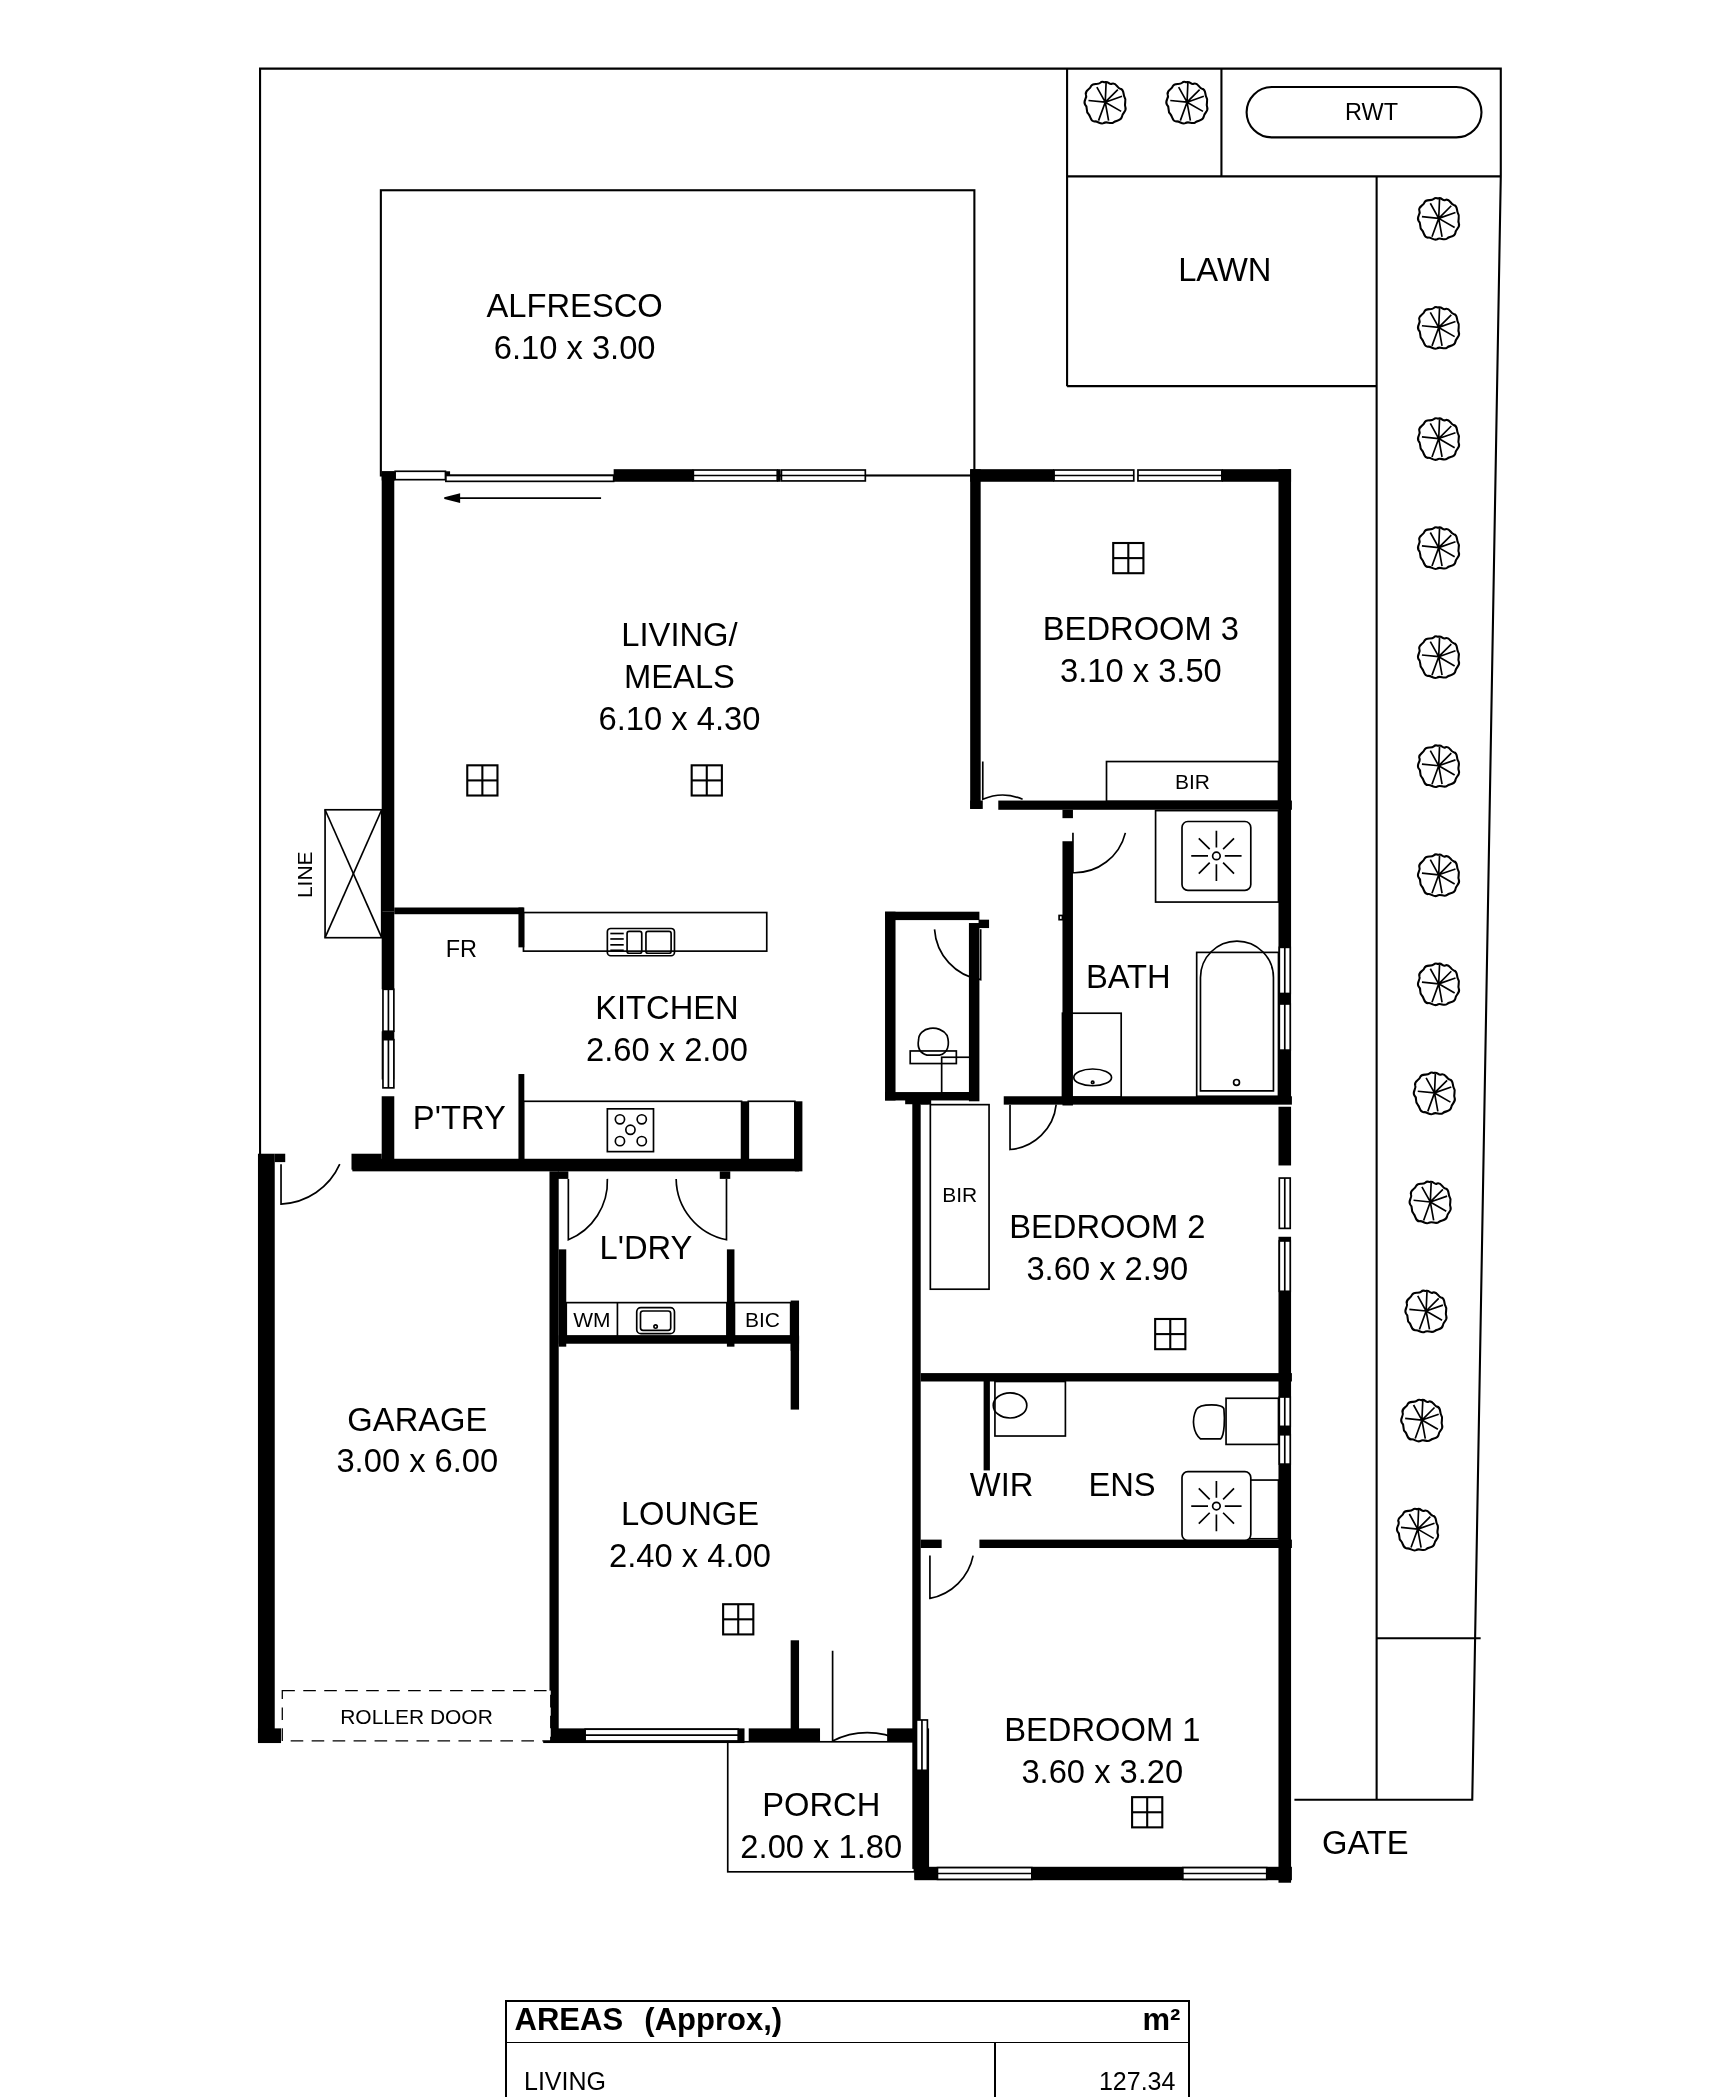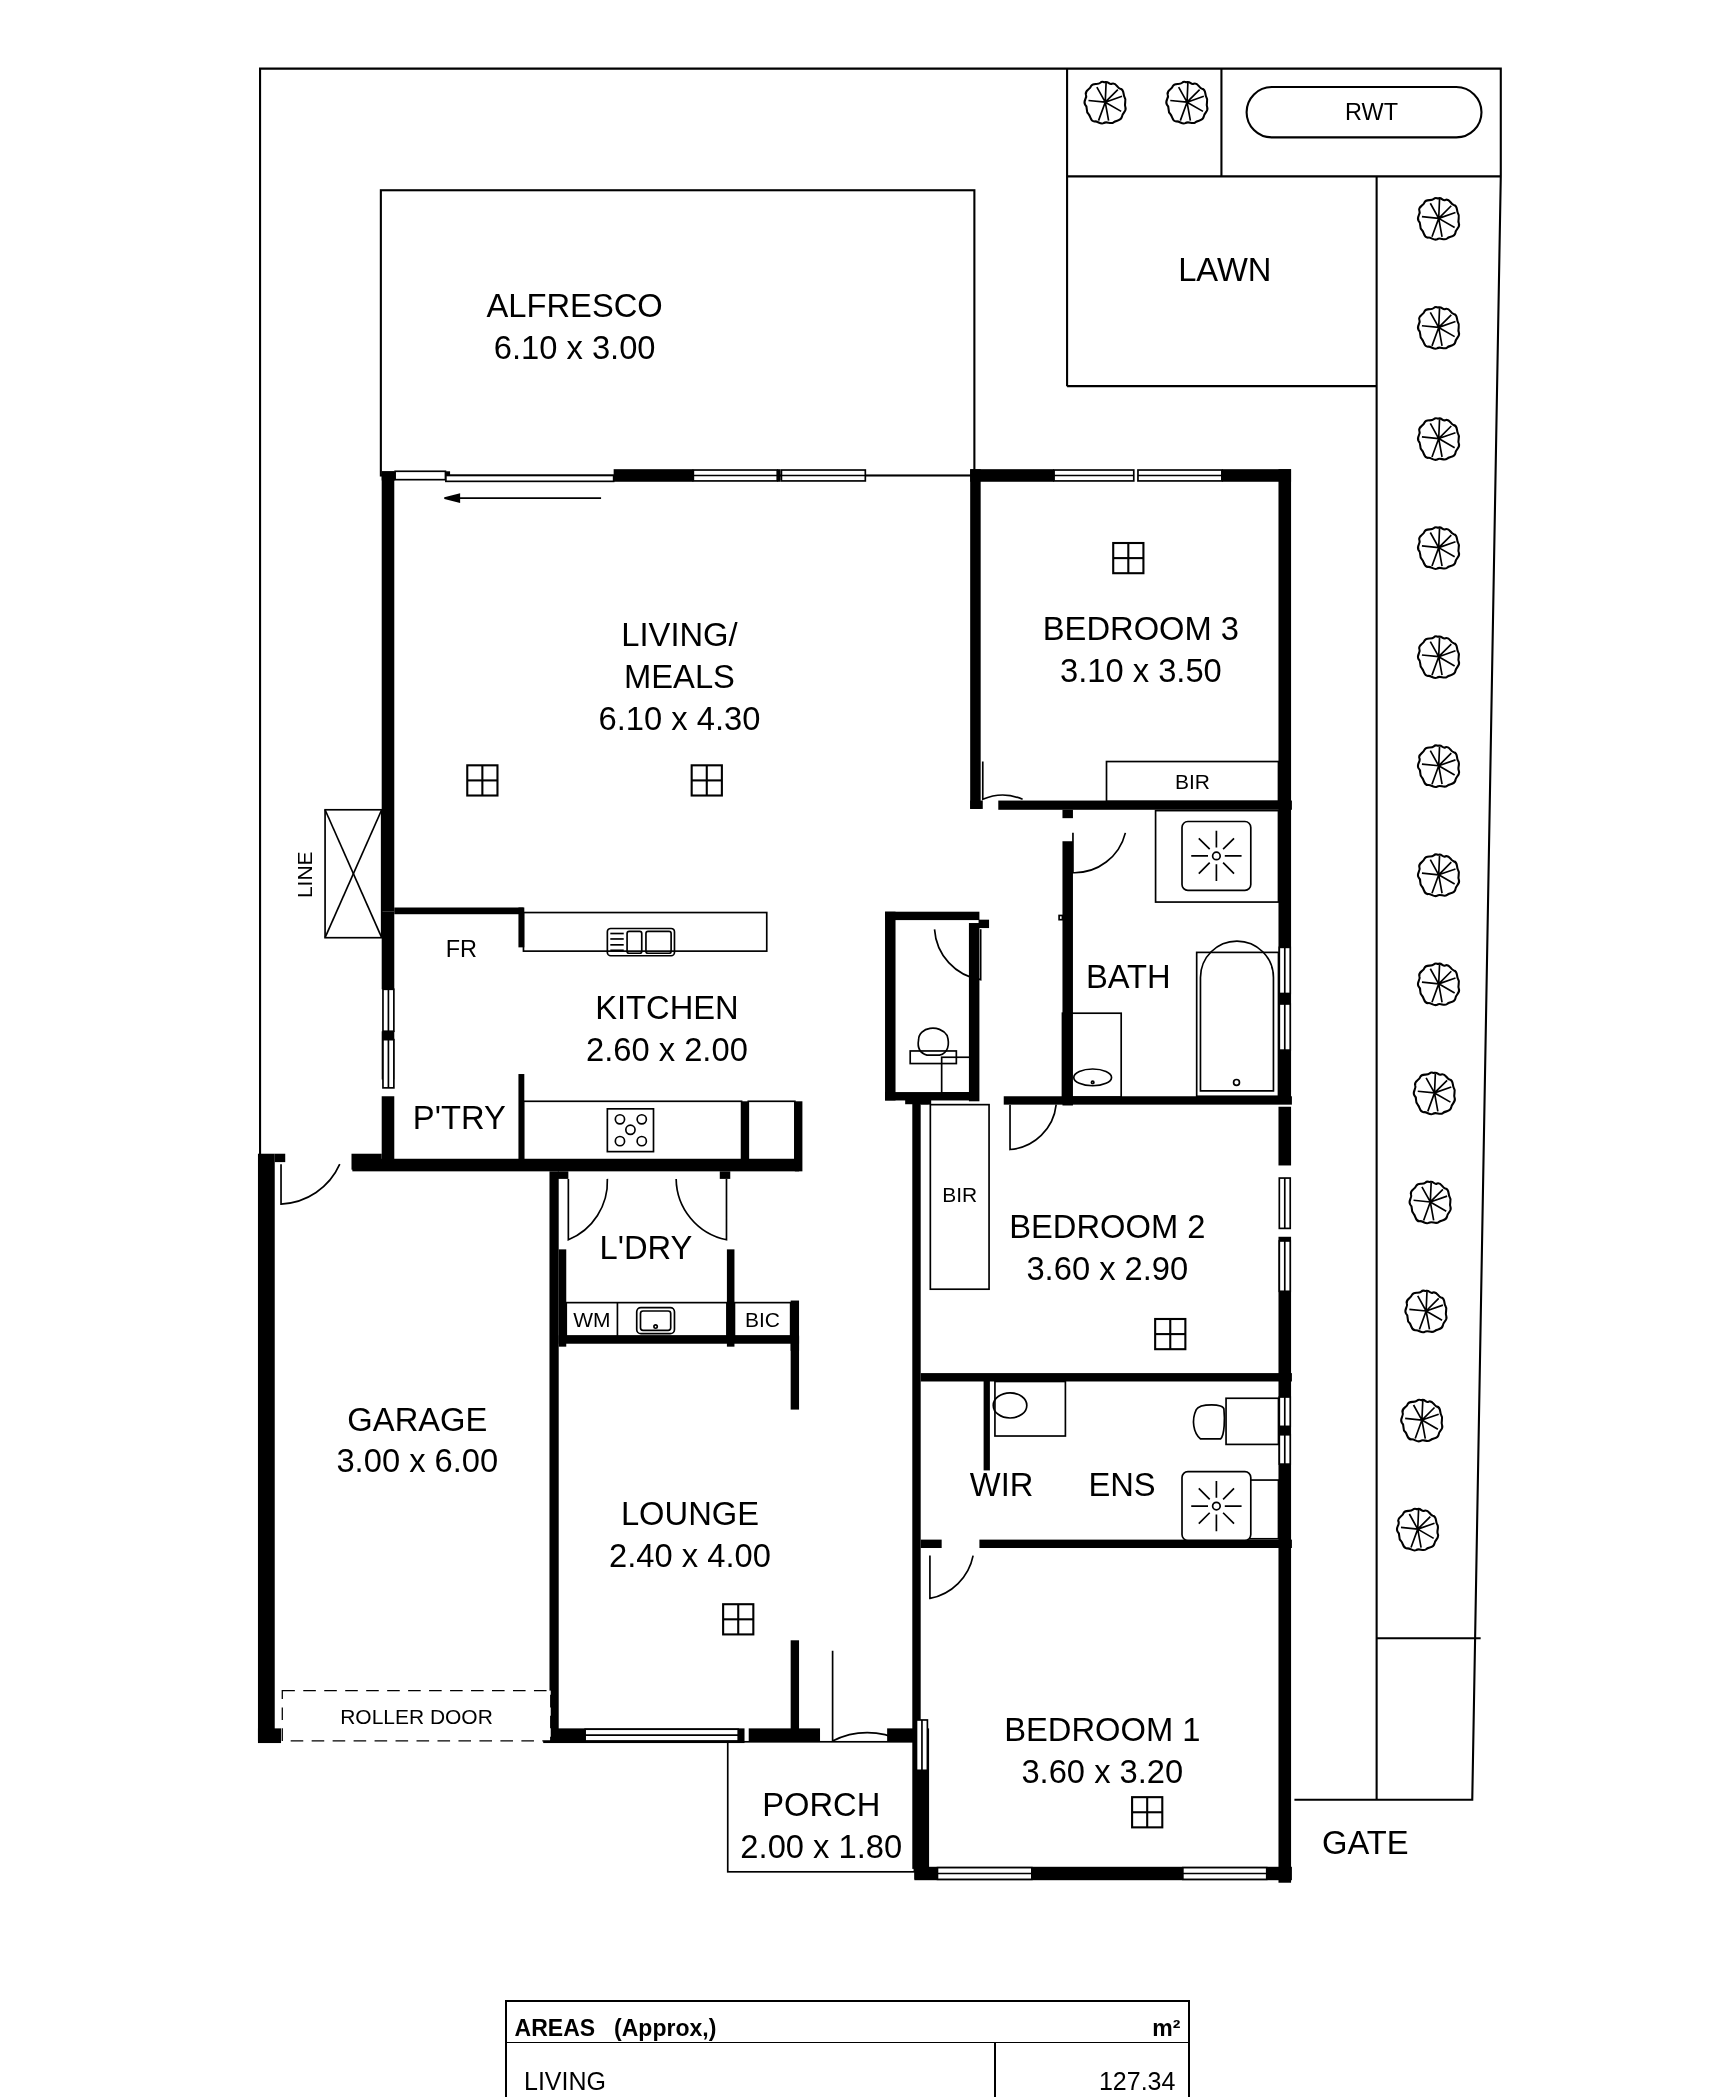--- a/index.html
+++ b/index.html
@@ -3,21 +3,21 @@
 <meta charset="utf-8">
 <style>
   html, body { margin: 0; padding: 0; background: #ffffff; }
   body { width: 1734px; height: 2453px; position: relative; overflow: hidden; font-family: "Liberation Sans", sans-serif; color: #000; }
   #plan { position: absolute; left: 0; top: 0; width: 1734px; height: 2453px; }
   .lbl { font-family: "Liberation Sans", sans-serif; fill: #000; text-anchor: middle; }
   .room { font-size: 78px; }
   .small { font-size: 56px; }
   .tiny { font-size: 50px; }
   #areas-table { position: absolute; left: 505px; top: 2000px; width: 685px; border: 2.1px solid #000; box-sizing: border-box; font-family: "Liberation Sans", sans-serif; }
-  #areas-table .hdr { display: flex; justify-content: space-between; align-items: flex-end; height: 40px; padding: 0 7.6px; border-bottom: 1.7px solid #000; font-weight: bold; font-size: 23px; }
+  #areas-table .hdr { display: flex; justify-content: space-between; align-items: flex-start; height: 40px; padding: 0 7.6px; border-bottom: 1.7px solid #000; font-weight: bold; font-size: 31px; }
   #areas-table .hdr .title span { margin-right: 12.6px; }
   #areas-table .body { display: flex; border-bottom: 1.7px double #000; }
   #areas-table .col-name { flex: 0 0 489px; border-right: 2.5px double #000; padding: 12.6px 0 12.6px 17px; box-sizing: border-box; }
   #areas-table .col-val { flex: 1; padding: 12.6px 12.6px 12.6px 0; box-sizing: border-box; text-align: right; }
   #areas-table .row { height: 51px; line-height: 51px; font-size: 25px; }
 </style>
 </head>
 <body>
 
 <svg id="plan" viewBox="0 0 4134 5847" xmlns="http://www.w3.org/2000/svg">

